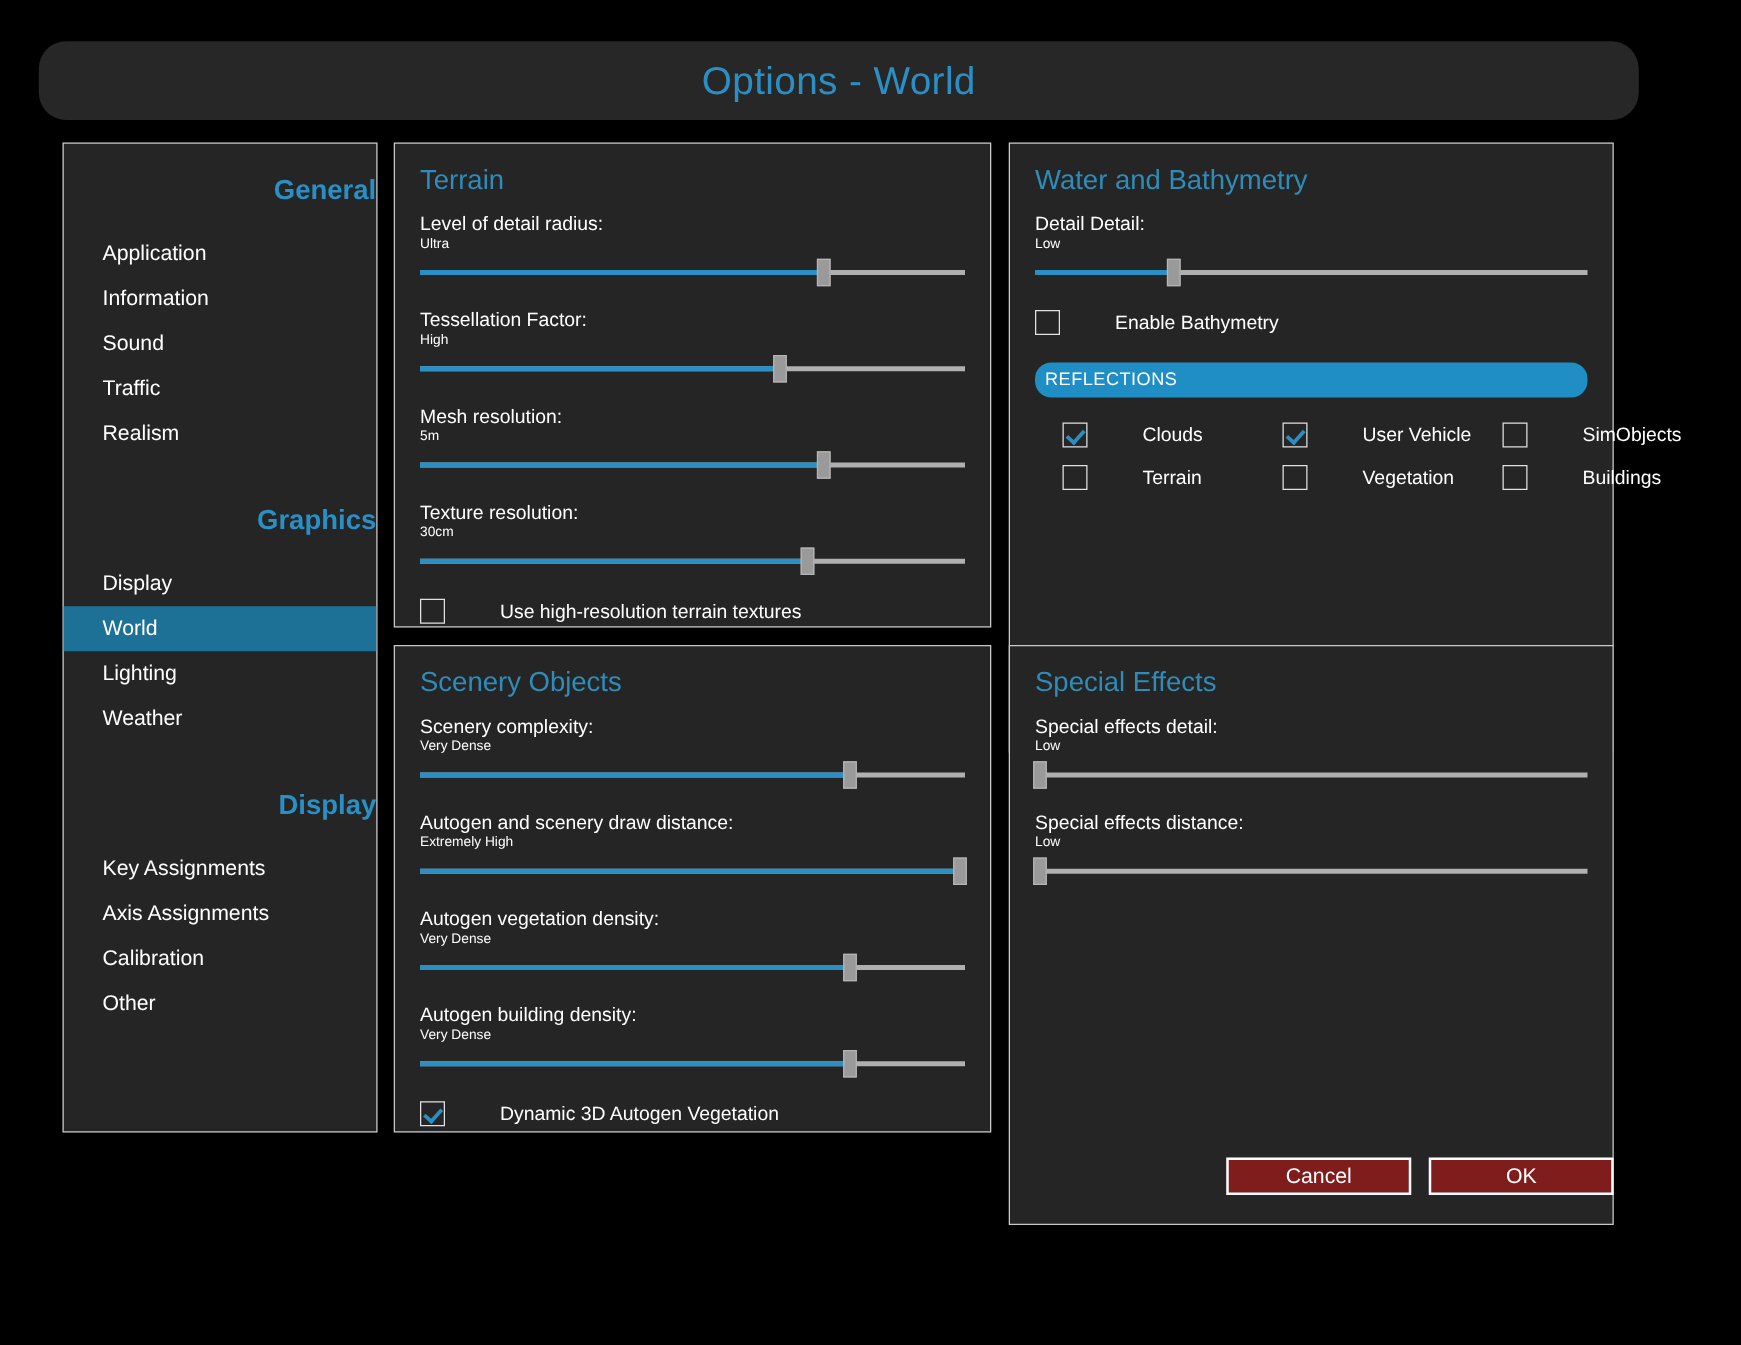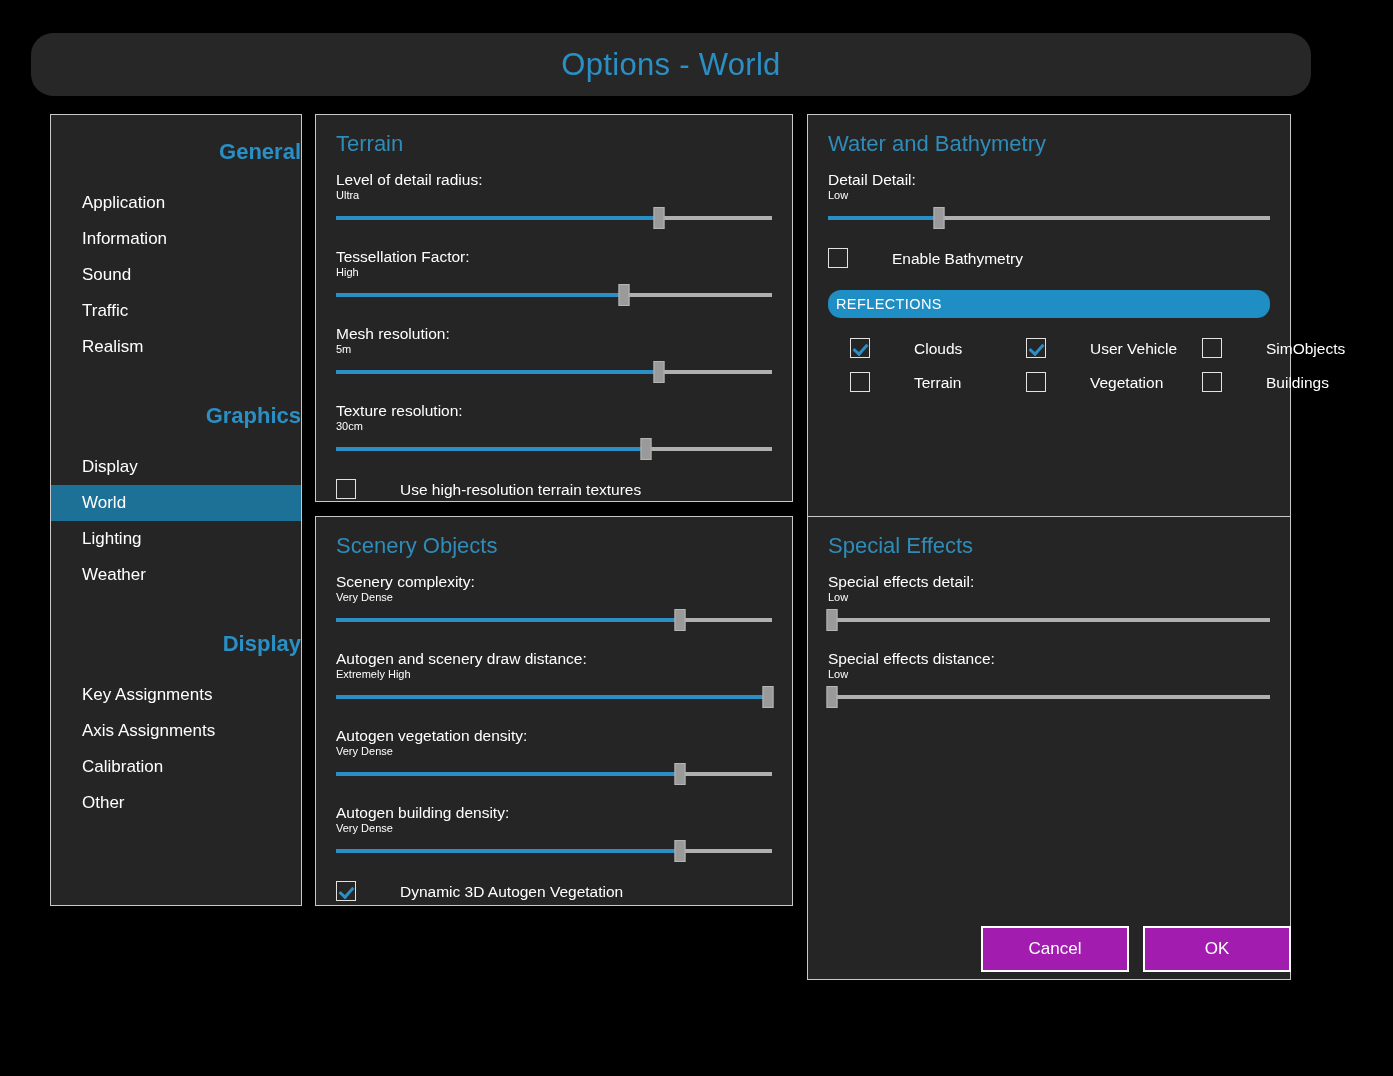--- a/index.html
+++ b/index.html
@@ -109,22 +109,22 @@
   }
   .refl-grid {
     display: grid; grid-template-columns: 176px 176px auto;
     margin-top: 6px; padding-left: 22px;
   }
   .refl-grid .cbrow { margin-top: 14px; }
 
   
   .footer { position: absolute; left: 0; top: 926px; width: 1393px; height: 50px; }
   .btn {
-    position: absolute; height: 46px;
-    background: #a21caf; border: 2px solid #ffffff;
+    position: absolute; height: 30px;
+    background: #7f1d1d; border: 2px solid #ffffff;
     color: #ffffff; font-size: 17px;
     display: flex; align-items: center; justify-content: center;
     cursor: default;
   }
   #btn-cancel { left: 981px; top: 0; width: 148px; }
   #btn-ok     { left: 1143px; top: 0; width: 148px; }
 </style>
 </head>
 <body>
 

